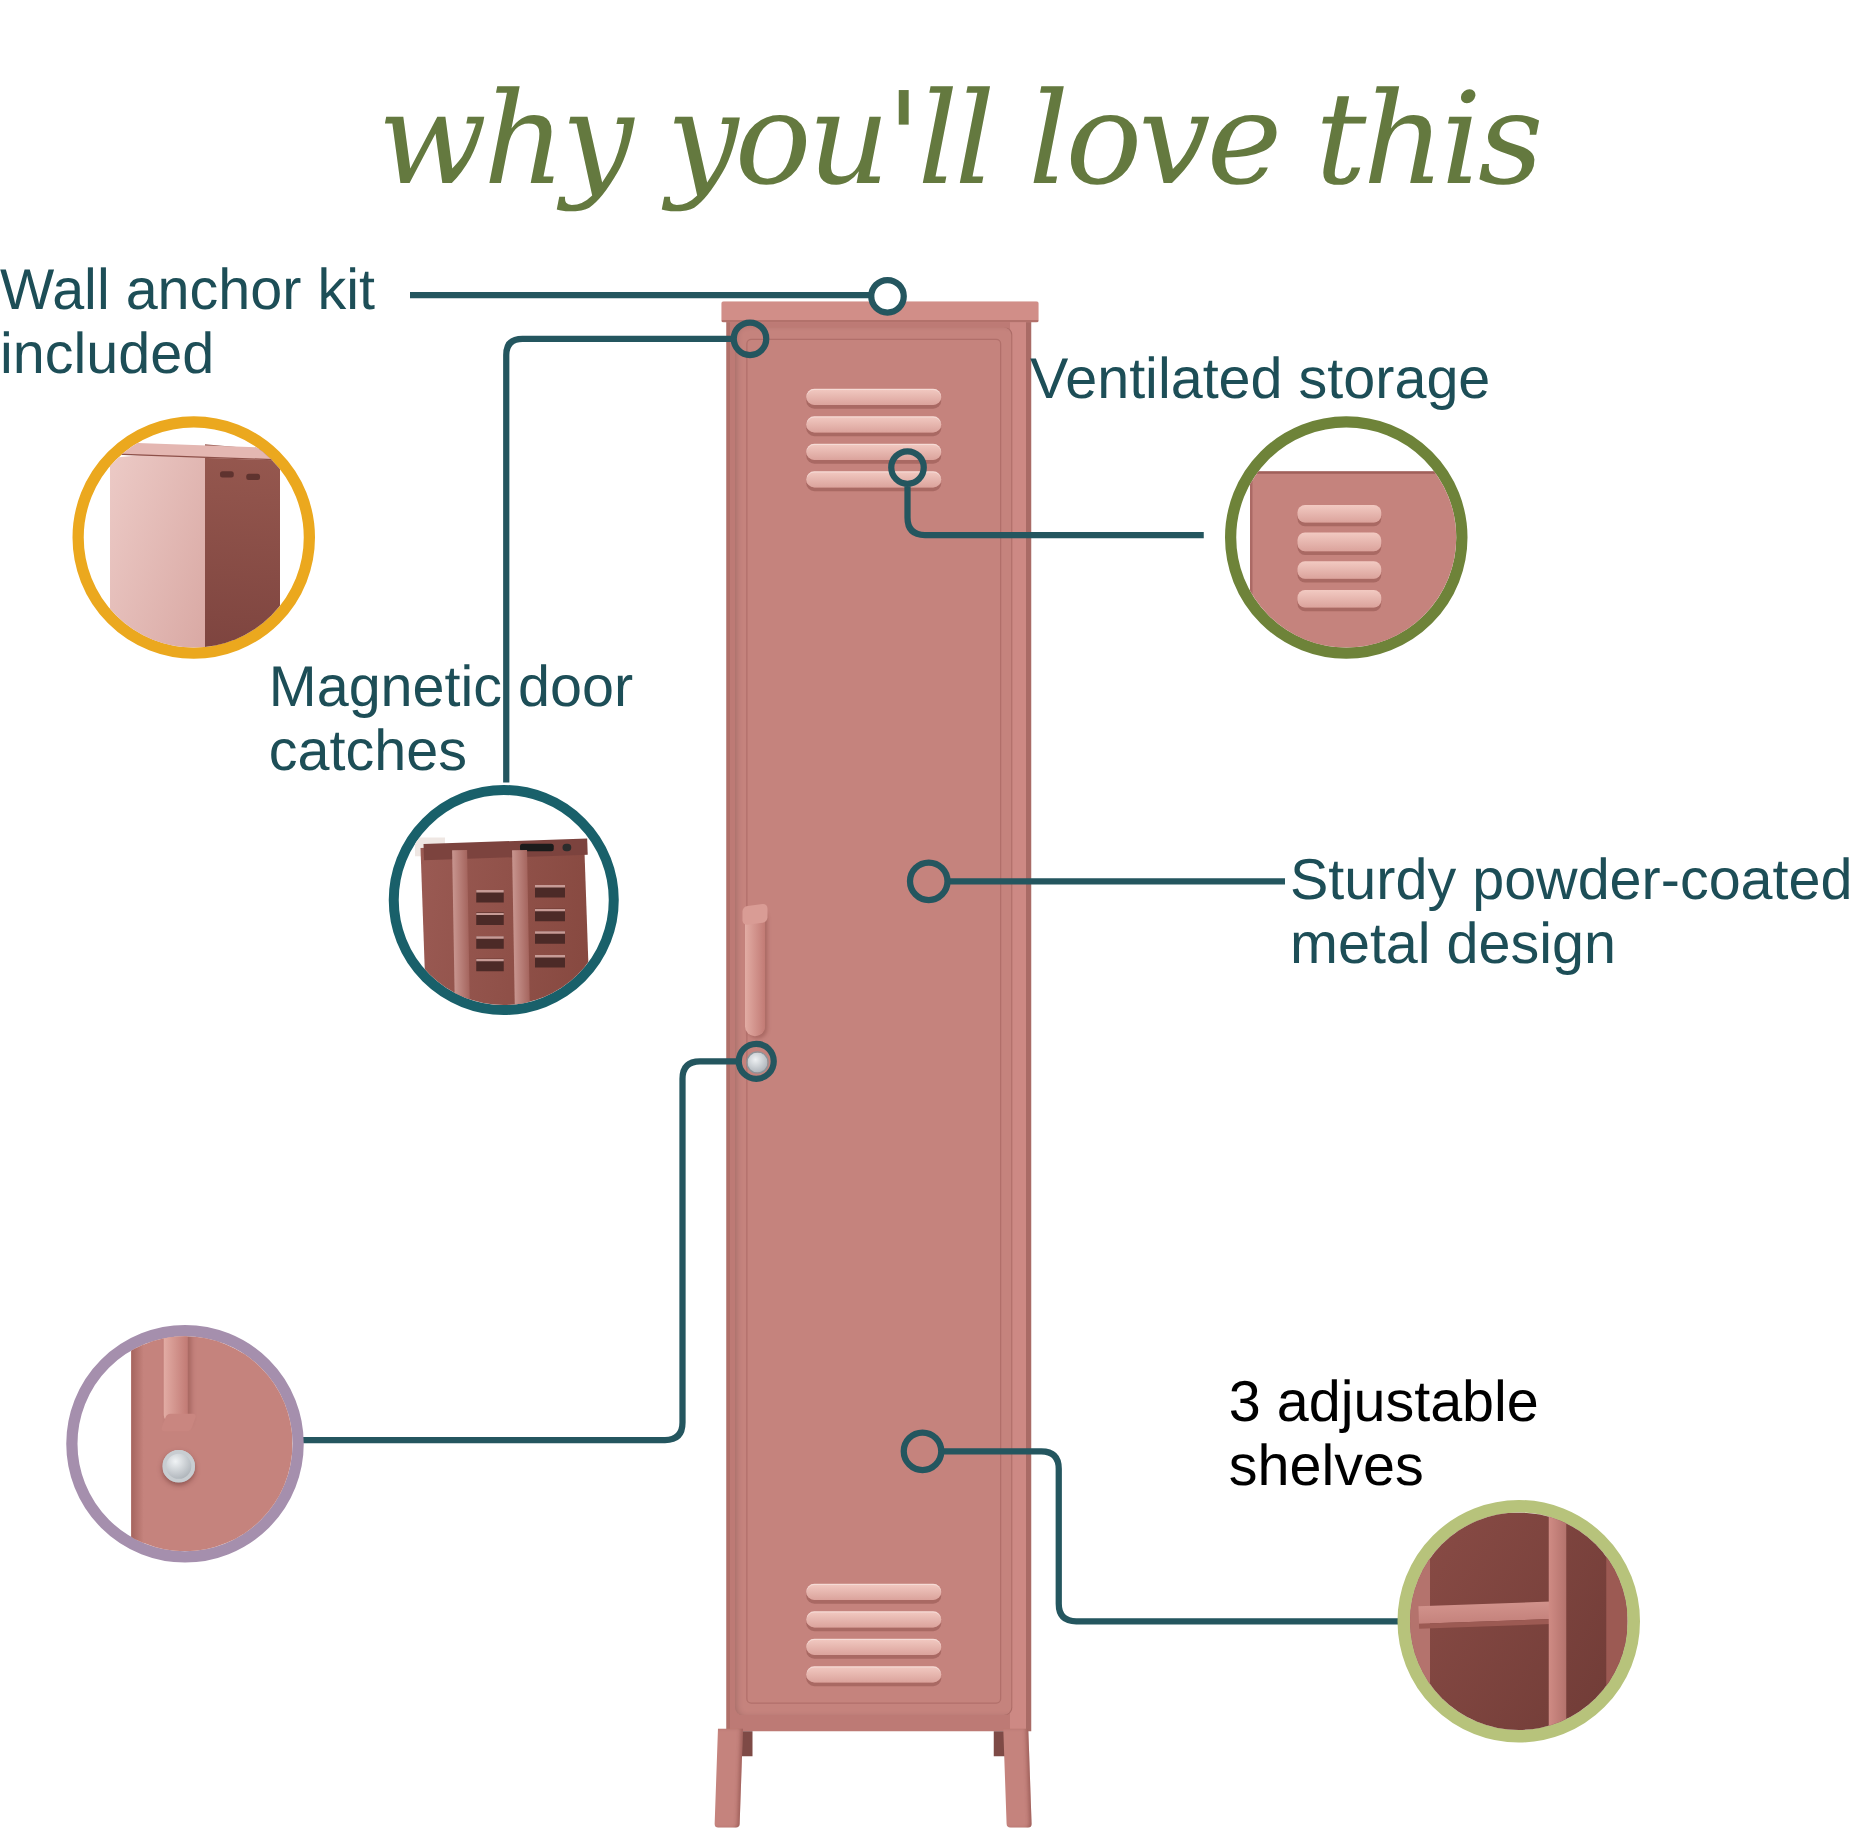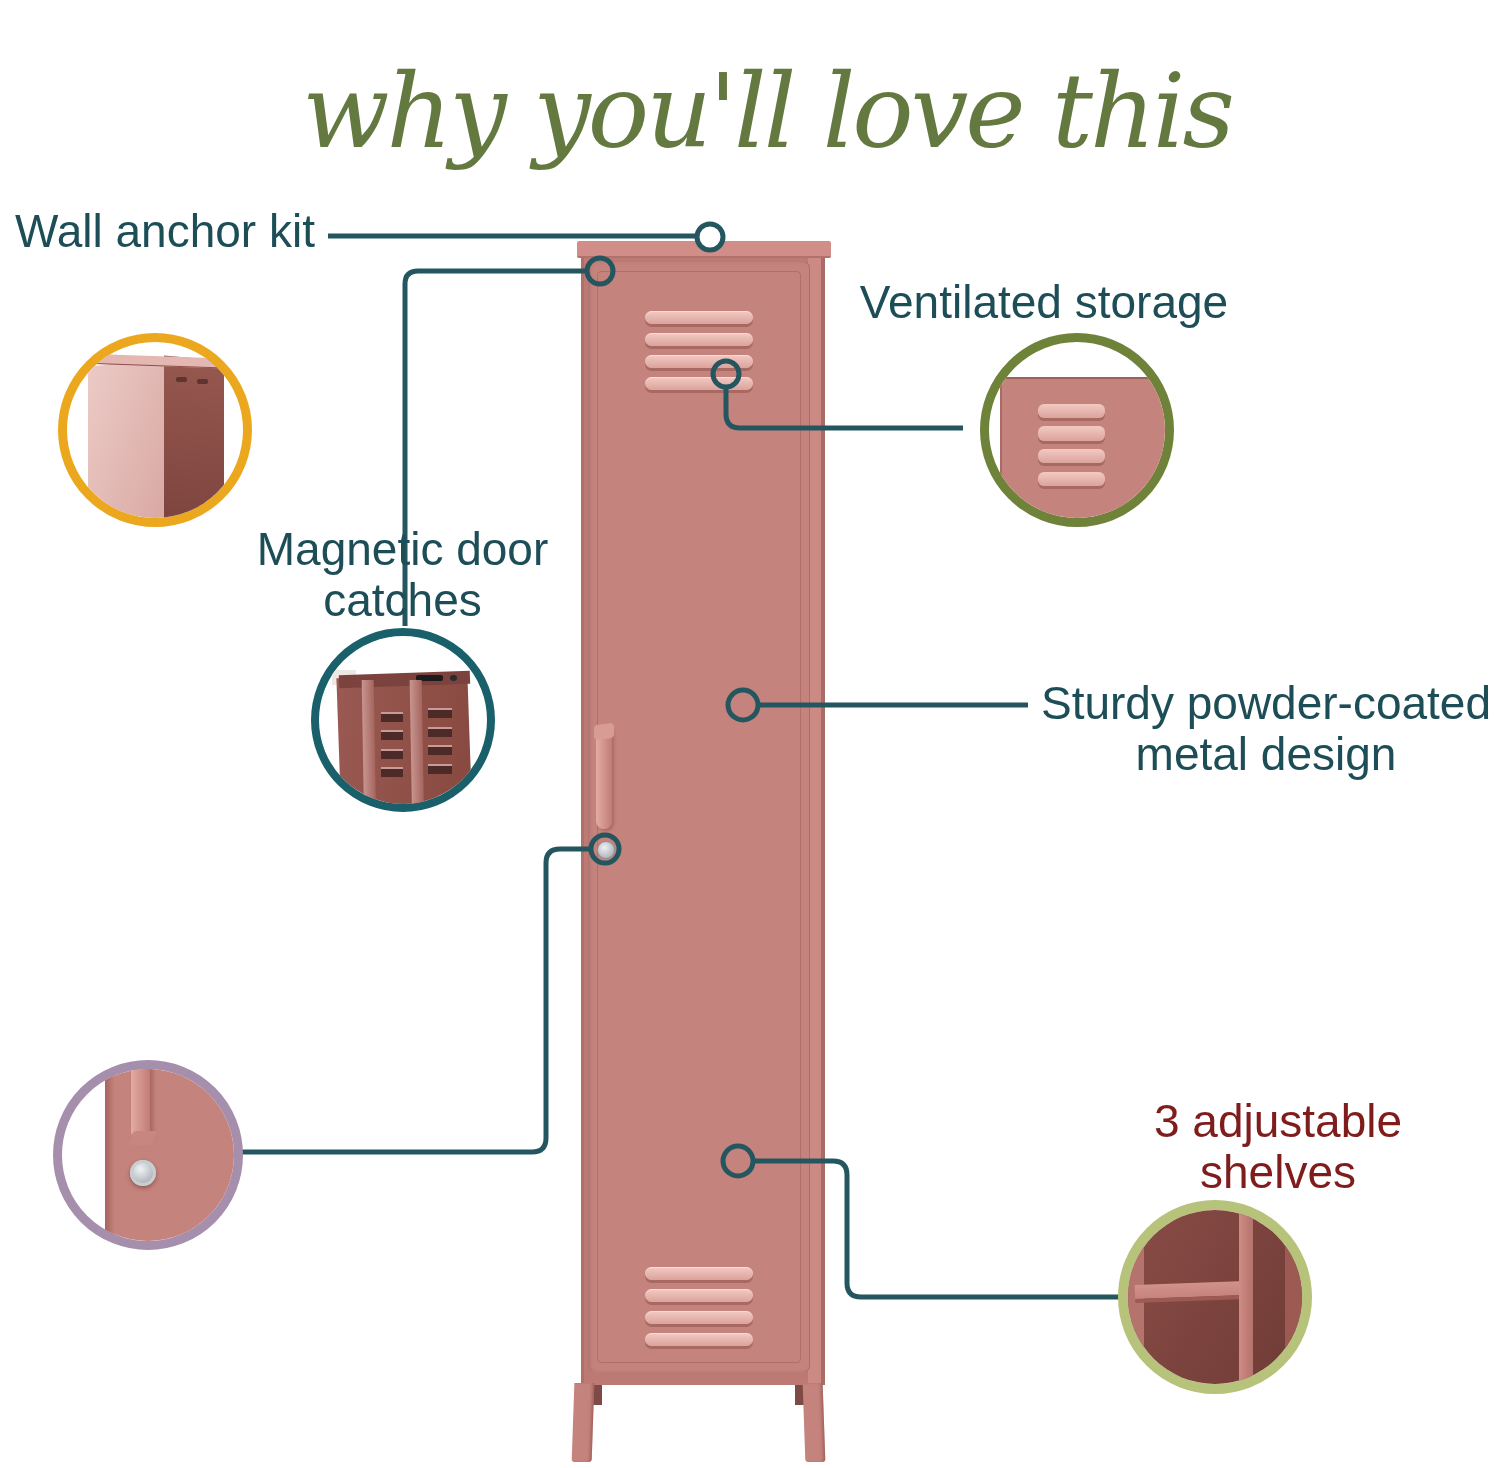--- a/index.html
+++ b/index.html
@@ -1,21 +1,21 @@
 <!DOCTYPE html>
 <html><head>
 <meta charset="utf-8">
 <style>
   html,body{margin:0;padding:0;background:#fff;}
   .canvas{position:relative;width:1500px;height:1468px;background:#ffffff;overflow:hidden;
           font-family:"Liberation Sans",sans-serif;padding-left:34px;}
   .title{position:absolute;left:0;right:0;top:-16px;text-align:center;
          font-family:"DejaVu Serif",serif;font-style:italic;font-weight:500;
          font-size:102px;letter-spacing:-3px;}
-  .label{position:absolute;font-size:46px;line-height:1.1;text-align:center;font-weight:400;}
+  .label{position:absolute;font-size:46px;line-height:1.1;font-weight:400;}
   .label div{white-space:nowrap;}
 
   
   .locker-cap{position:absolute;left:577px;top:241px;width:254px;height:15px;
               border-radius:2px;border-bottom:2px solid rgba(120,60,55,.35);}
   .locker-body{position:absolute;left:581px;top:255px;width:244px;height:1130px;
                background:linear-gradient(90deg,#b07069 0 3px,#bd7a75 3px calc(100% - 17px),
                #cd8984 calc(100% - 17px) calc(100% - 4px),#a96b66 calc(100% - 4px));}
   .locker-door{position:absolute;left:588px;top:262px;width:222px;height:1110px;border-radius:6px;
                box-shadow:inset 3px 0 5px -2px rgba(0,0,0,.18), inset -1px 0 0 rgba(120,60,55,.3);}
@@ -86,33 +86,34 @@
       <circle cx="743" cy="705" r="15"></circle>
       <path d="M589,849 H560 Q546,849 546,863 V1138 Q546,1152 532,1152 H242"></path>
       <circle cx="605" cy="849" r="14"></circle>
       <path d="M754,1161 H833 Q847,1161 847,1175 V1283 Q847,1297 861,1297 H1121"></path>
       <circle cx="738" cy="1161" r="15"></circle>
     </g>
   </svg>
 
   <div class="label" style="left: 0px; top: 206px; width: 330px; color: rgb(29, 78, 87);">
     <div>Wall anchor kit</div>
+    <div>included</div>
   </div>
   <div class="label" style="left: 824px; top: 277px; width: 440px; color: rgb(29, 78, 87);">
     <div>Ventilated storage</div>
   </div>
   <div class="label" style="left: 1032px; top: 678px; width: 468px; color: rgb(29, 78, 87);">
     <div>Sturdy powder-coated</div>
     <div>metal design</div>
   </div>
   <div class="label" style="left: 215px; top: 524px; width: 375px; color: rgb(29, 78, 87);">
     <div>Magnetic door</div>
     <div>catches</div>
   </div>
-  <div class="label" style="left: 1098px; top: 1096px; width: 360px; color: #7f1d1d;">
+  <div class="label" style="left: 983px; top: 1096px; width: 360px; color: #000000;">
     <div>3 adjustable</div>
     <div>shelves</div>
   </div>
 
   <div class="inset" style="left: 58px; top: 333px; width: 176px; height: 176px; border-width: 9px; border-color: rgb(235, 168, 30);">
     <div style="inset:0;">
       <div style="left:12%;top:12%;width:44%;height:100%;transform:skewY(-5deg);
                   background:linear-gradient(110deg,#eccac6,#d8a7a2);"></div>
       <div style="left:55%;top:9%;width:34%;height:100%;transform:skewY(5deg);
                   background:linear-gradient(#96584f,#7c433e);"></div>

